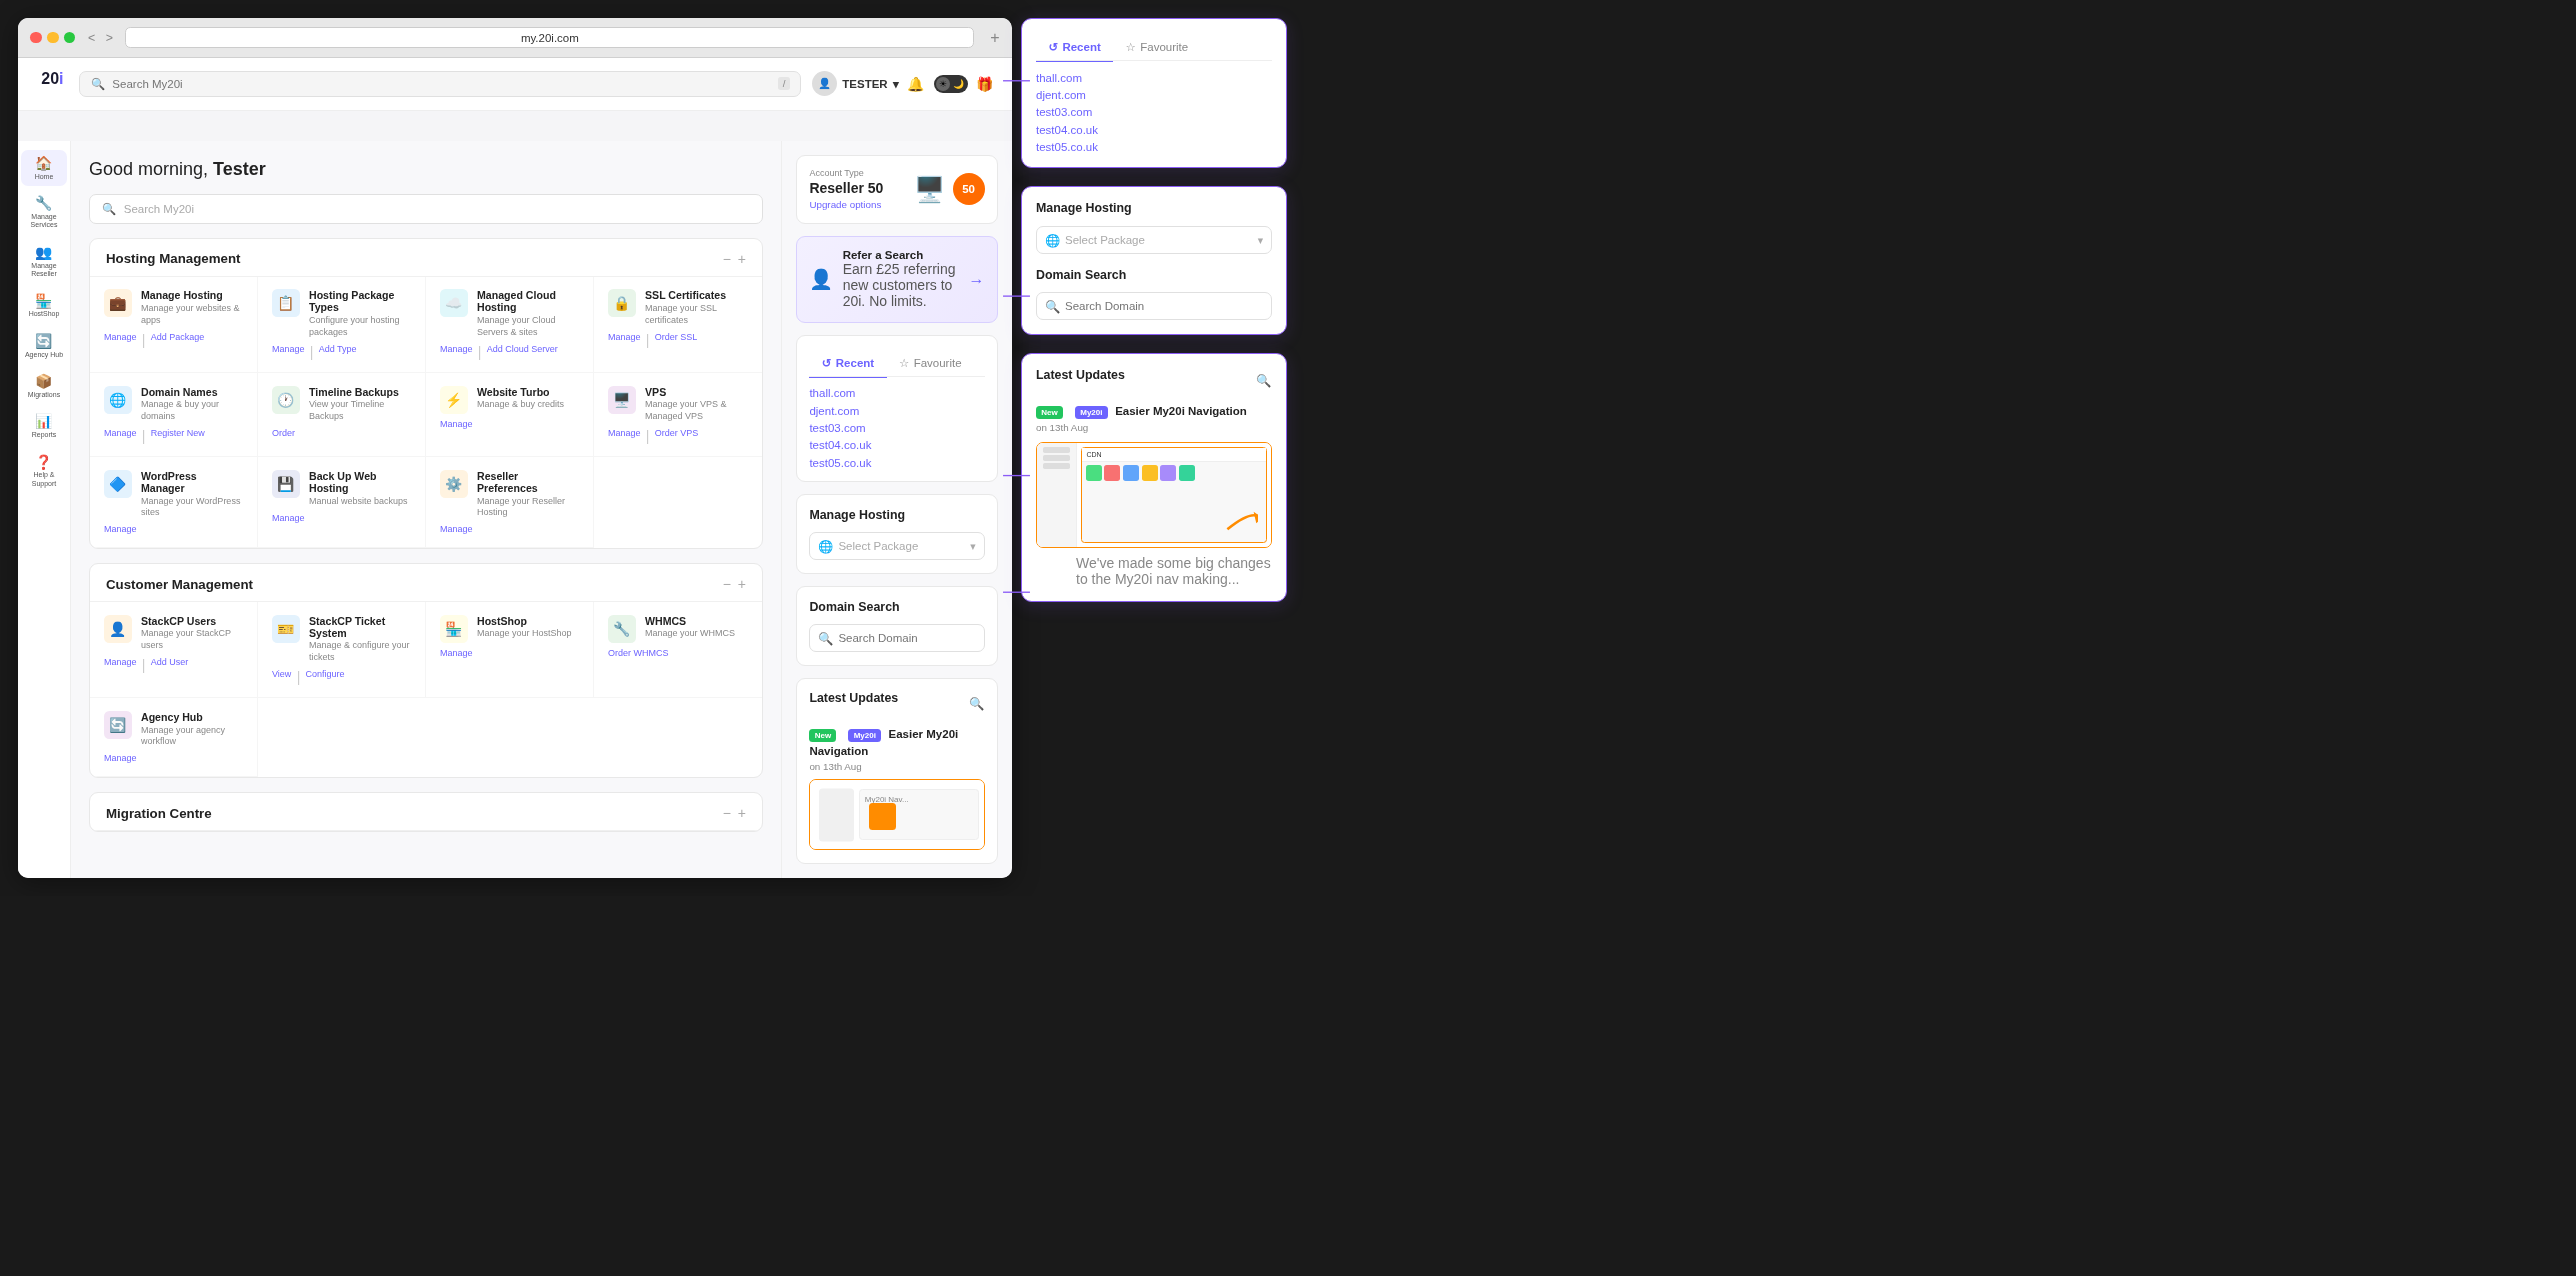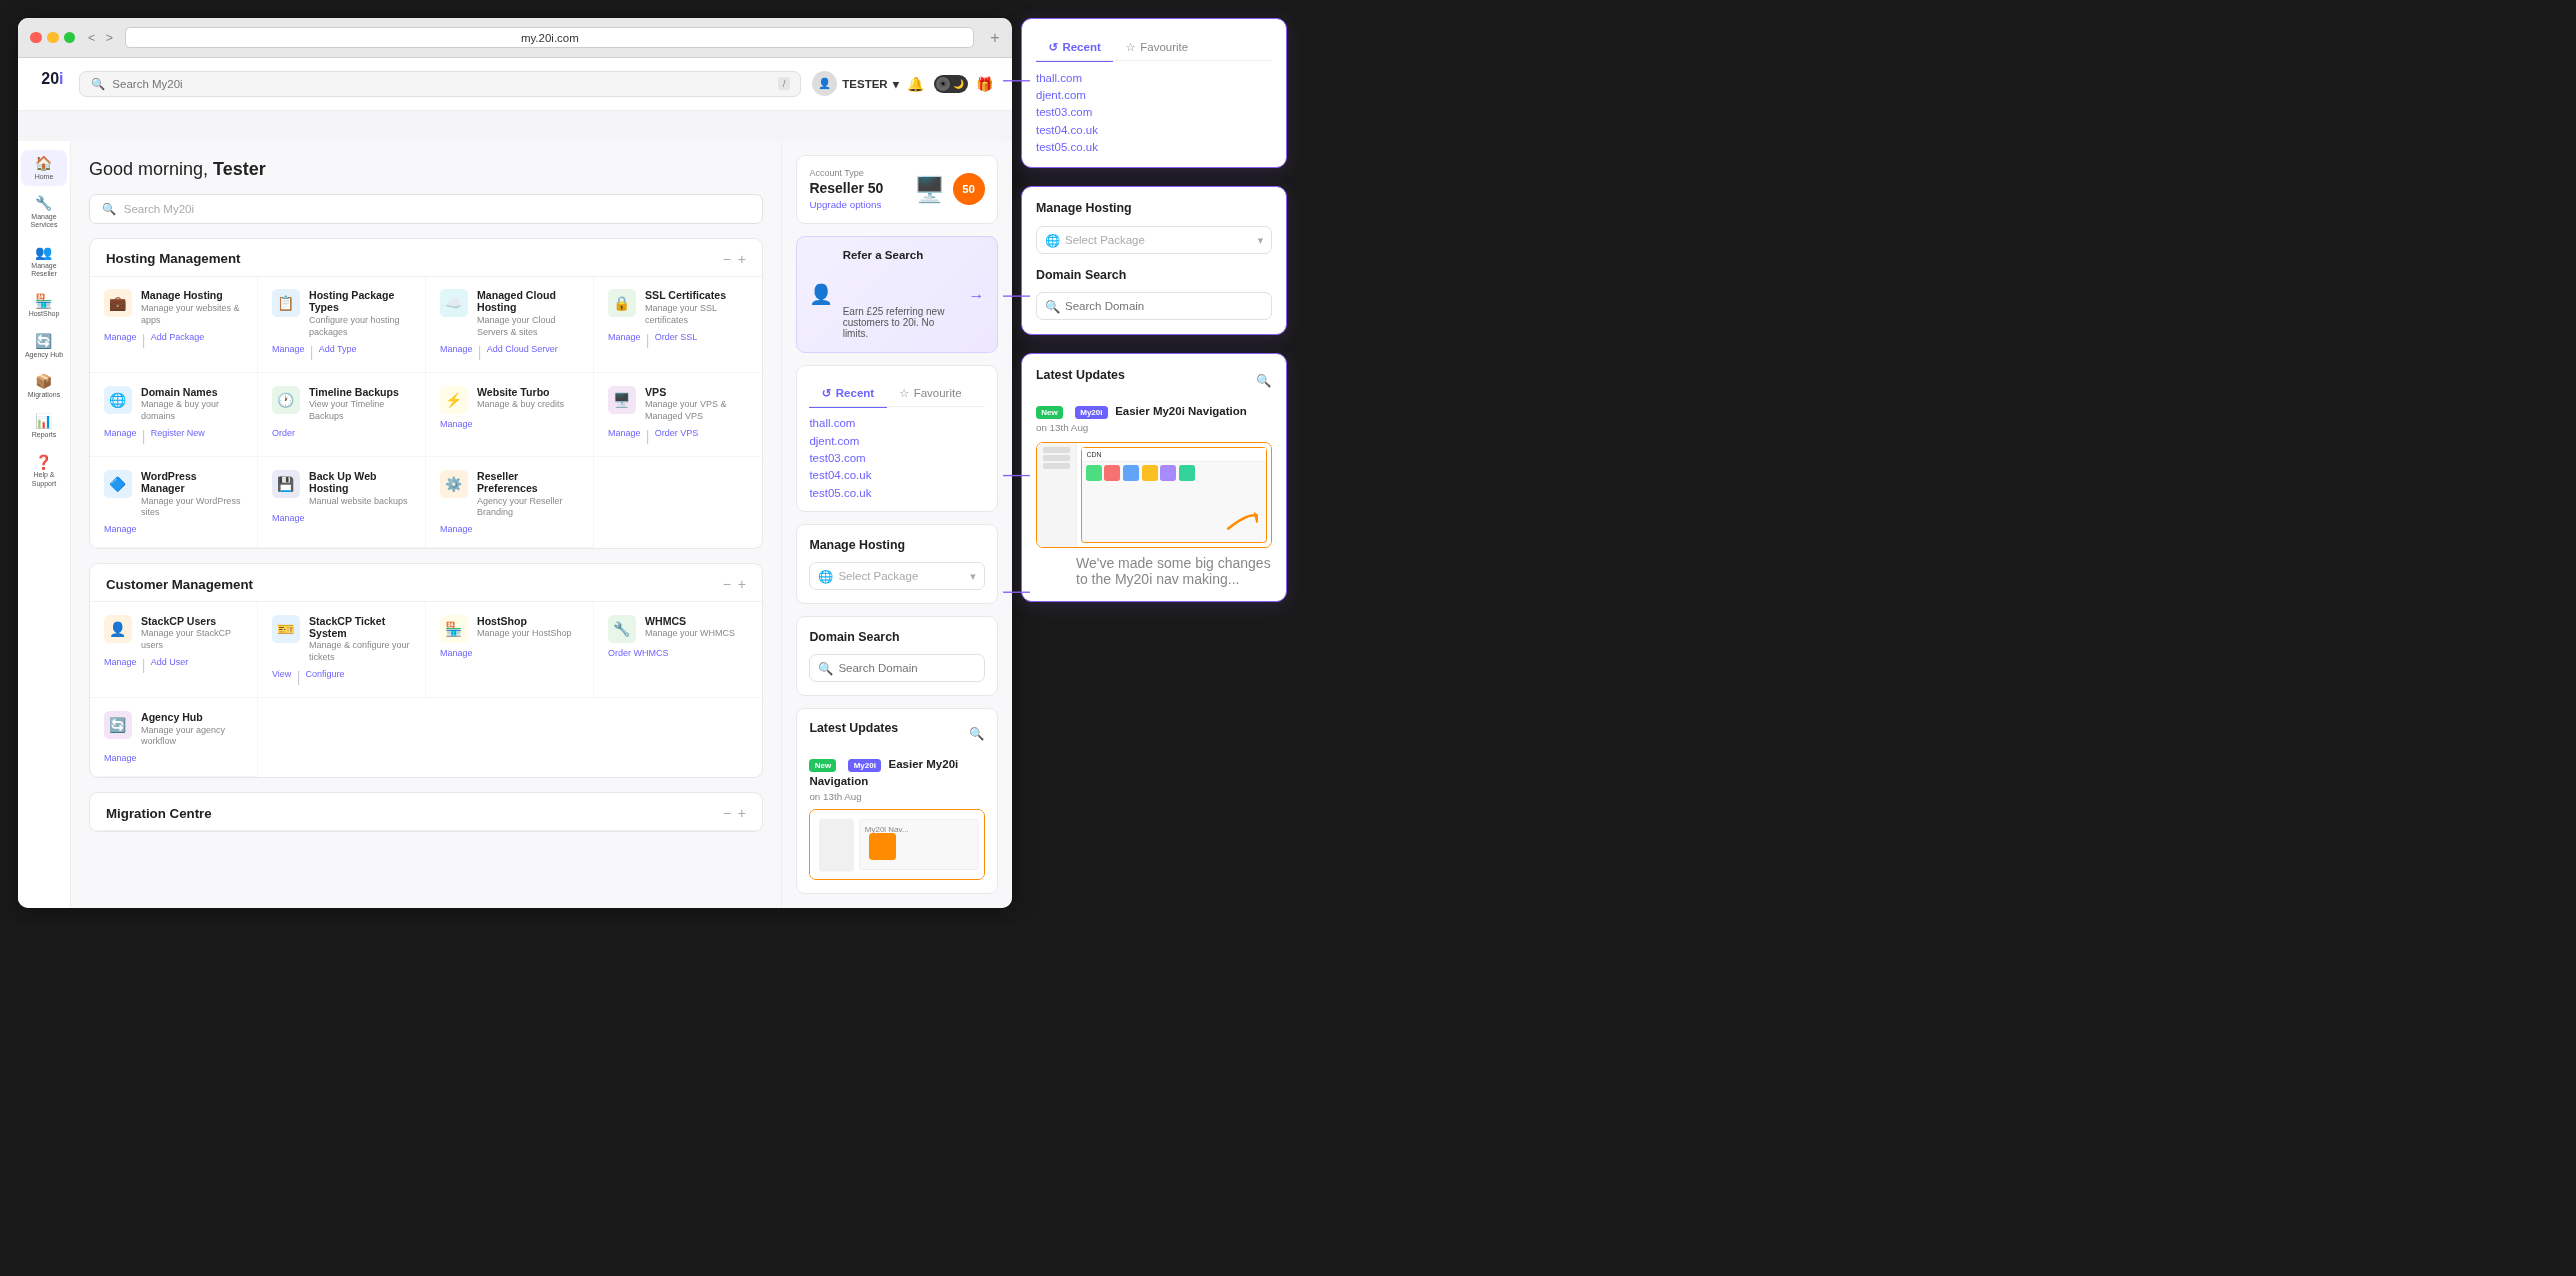--- a/index.html
+++ b/index.html
@@ -233,21 +233,21 @@
     .refer-card {
       background: linear-gradient(135deg, #f3f0ff, #ede8ff);
       border: 0.9px solid #d8d0ff;
       border-radius: 9px;
       padding: 12.4px;
       display: flex;
       align-items: center;
       gap: 9px;
     }
     .refer-title { font-size: 11.5px; font-weight: 700; color: #222; }
-    .refer-desc { font-size: 10px; color: #555; margin-top: 45px; }
+    .refer-desc { font-size: 14px; color: #555; }
     .refer-arrow { margin-left: auto; color: #6c63ff; font-size: 16px; }
 
     
     .tabs { display: flex; gap: 0; border-bottom: 1.8px solid #eee; margin-bottom: 10.6px; }
     .tab {
       padding: 7px 12.4px;
       font-size: 11.5px;
       cursor: pointer;
       color: #888;
       border-bottom: 1.8px solid transparent;
@@ -623,21 +623,21 @@
                 <div class="item-links">
                   <span class="item-link">Manage</span>
                 </div>
               </div>
 
               <div class="section-item">
                 <div class="item-header">
                   <div class="item-icon icon-orange">⚙️</div>
                   <div>
                     <div class="item-title">Reseller Preferences</div>
-                    <div class="item-desc">Agency your Reseller Branding</div>
+                    <div class="item-desc">Manage your Reseller Hosting</div>
                   </div>
                 </div>
                 <div class="item-links">
                   <span class="item-link">Manage</span>
                 </div>
               </div>
             </div>
           </div>
 
           <div class="section-card">

